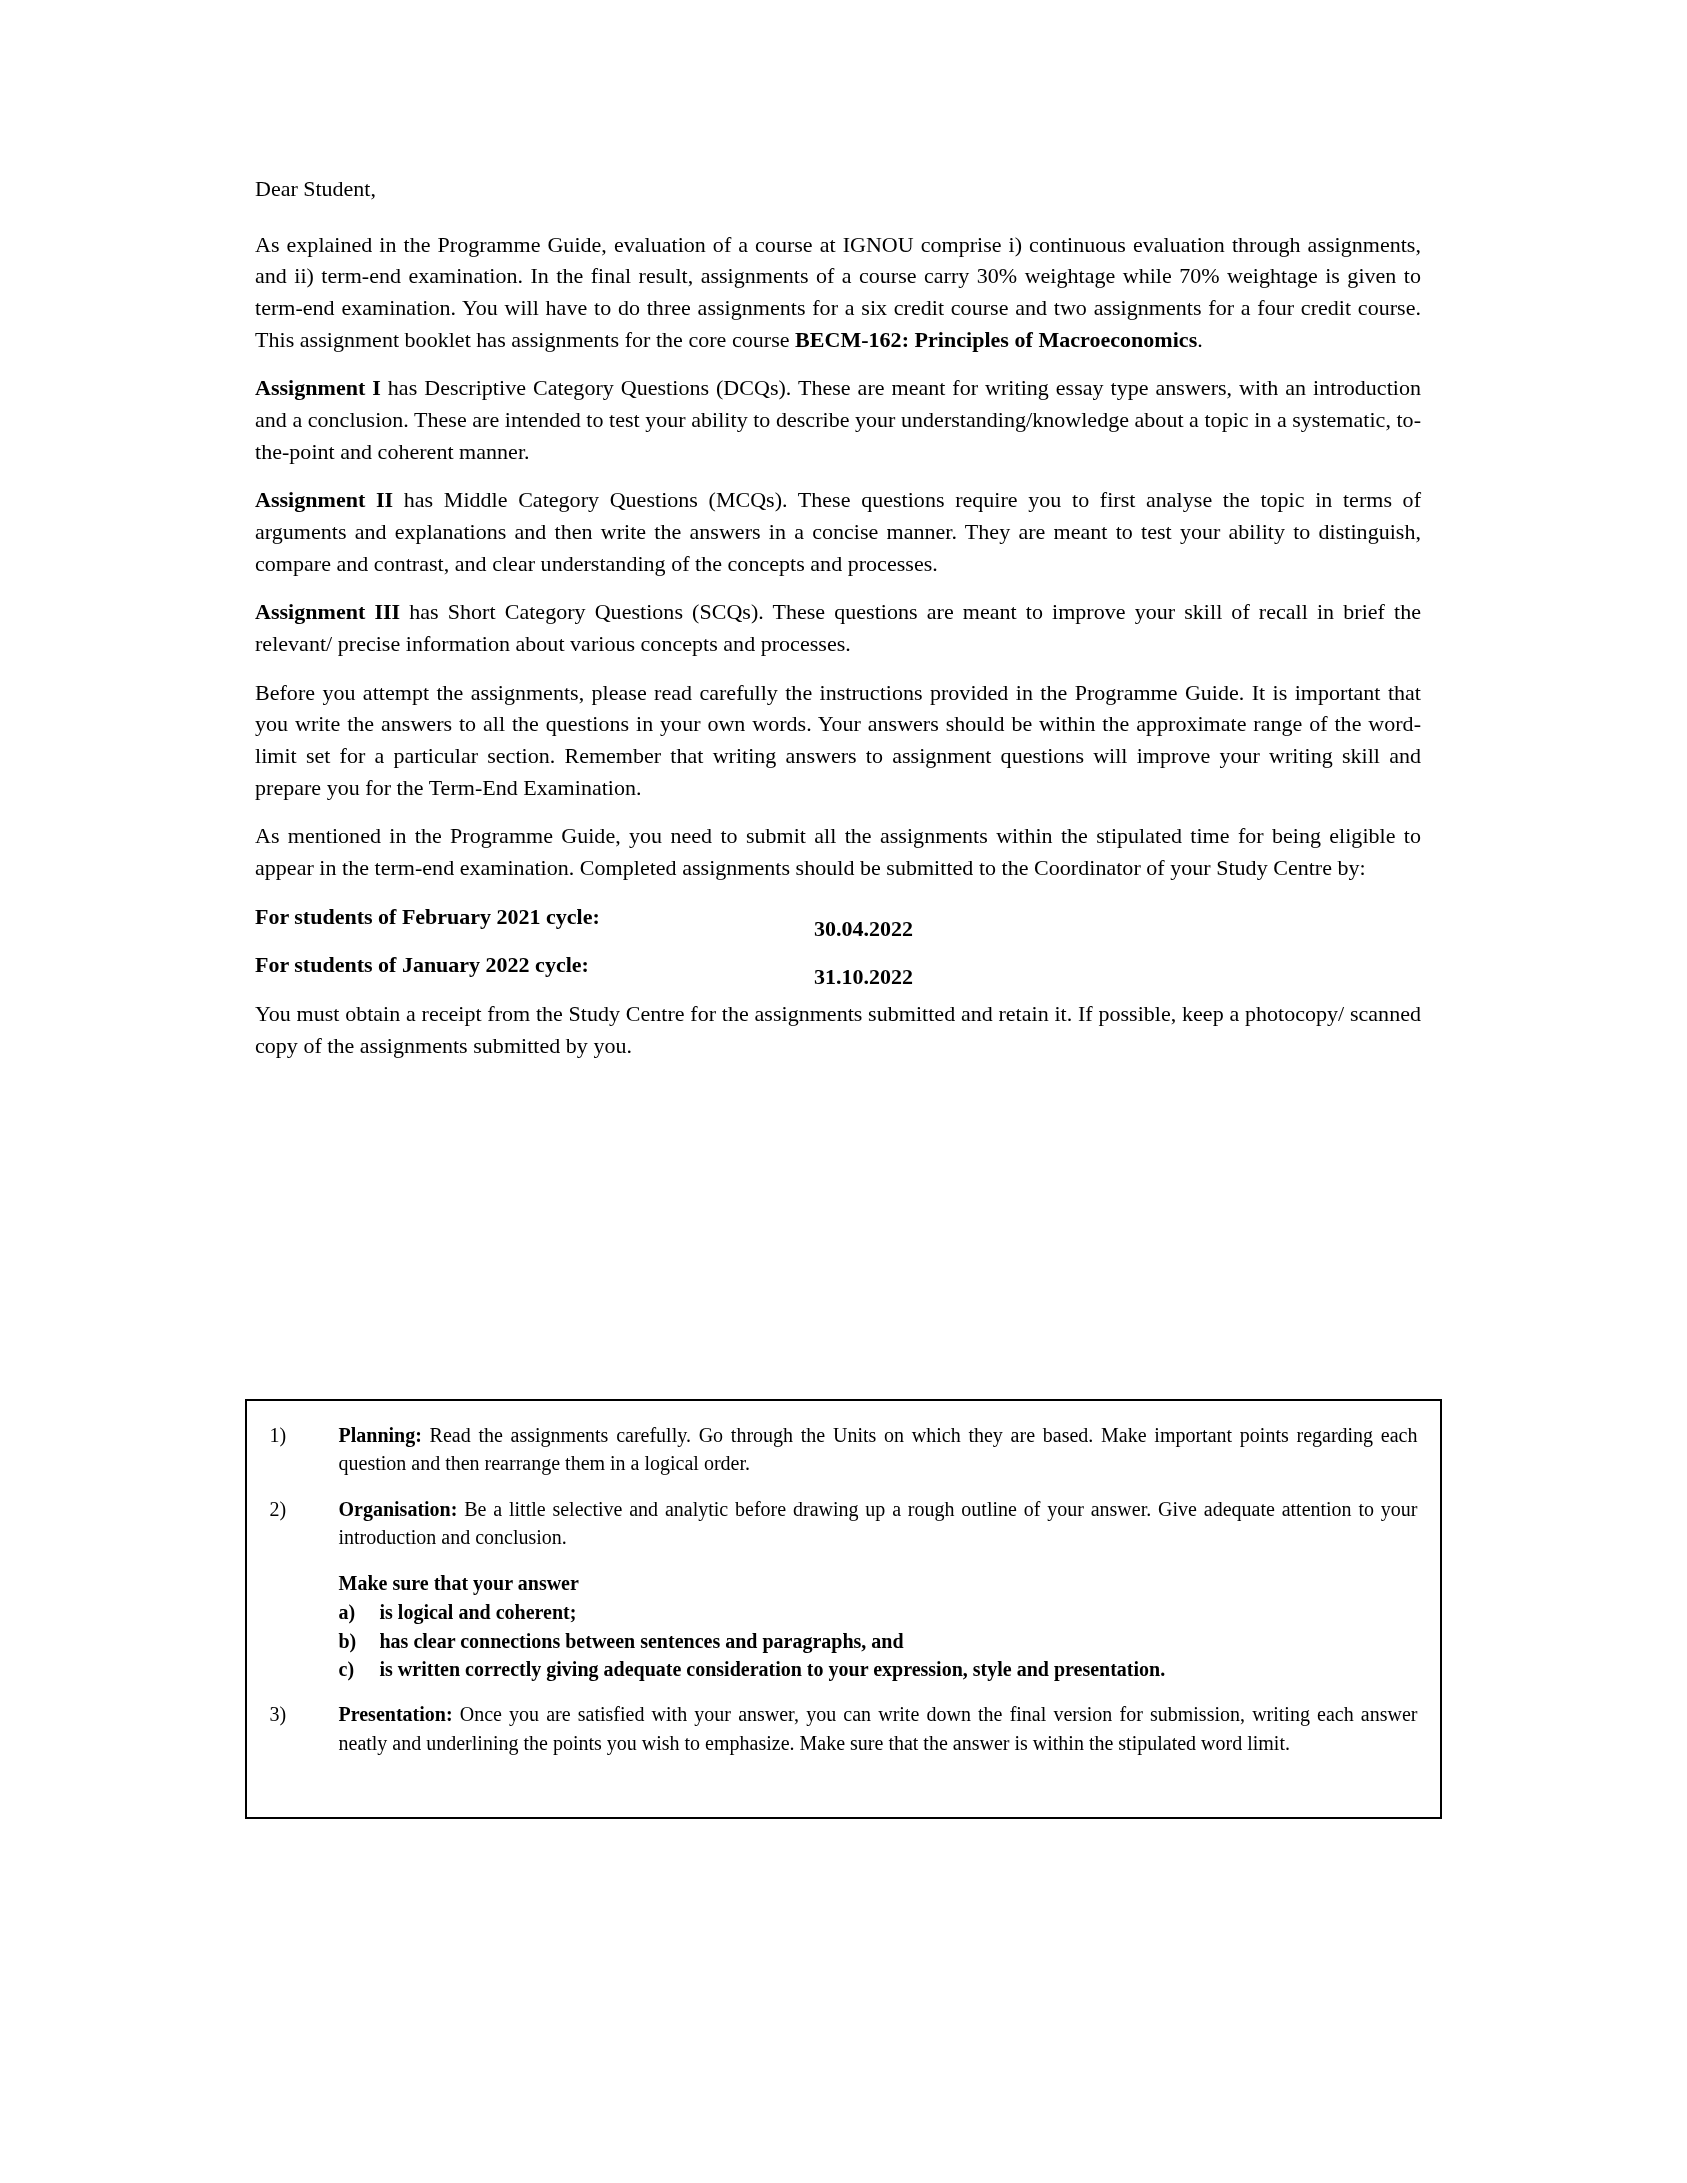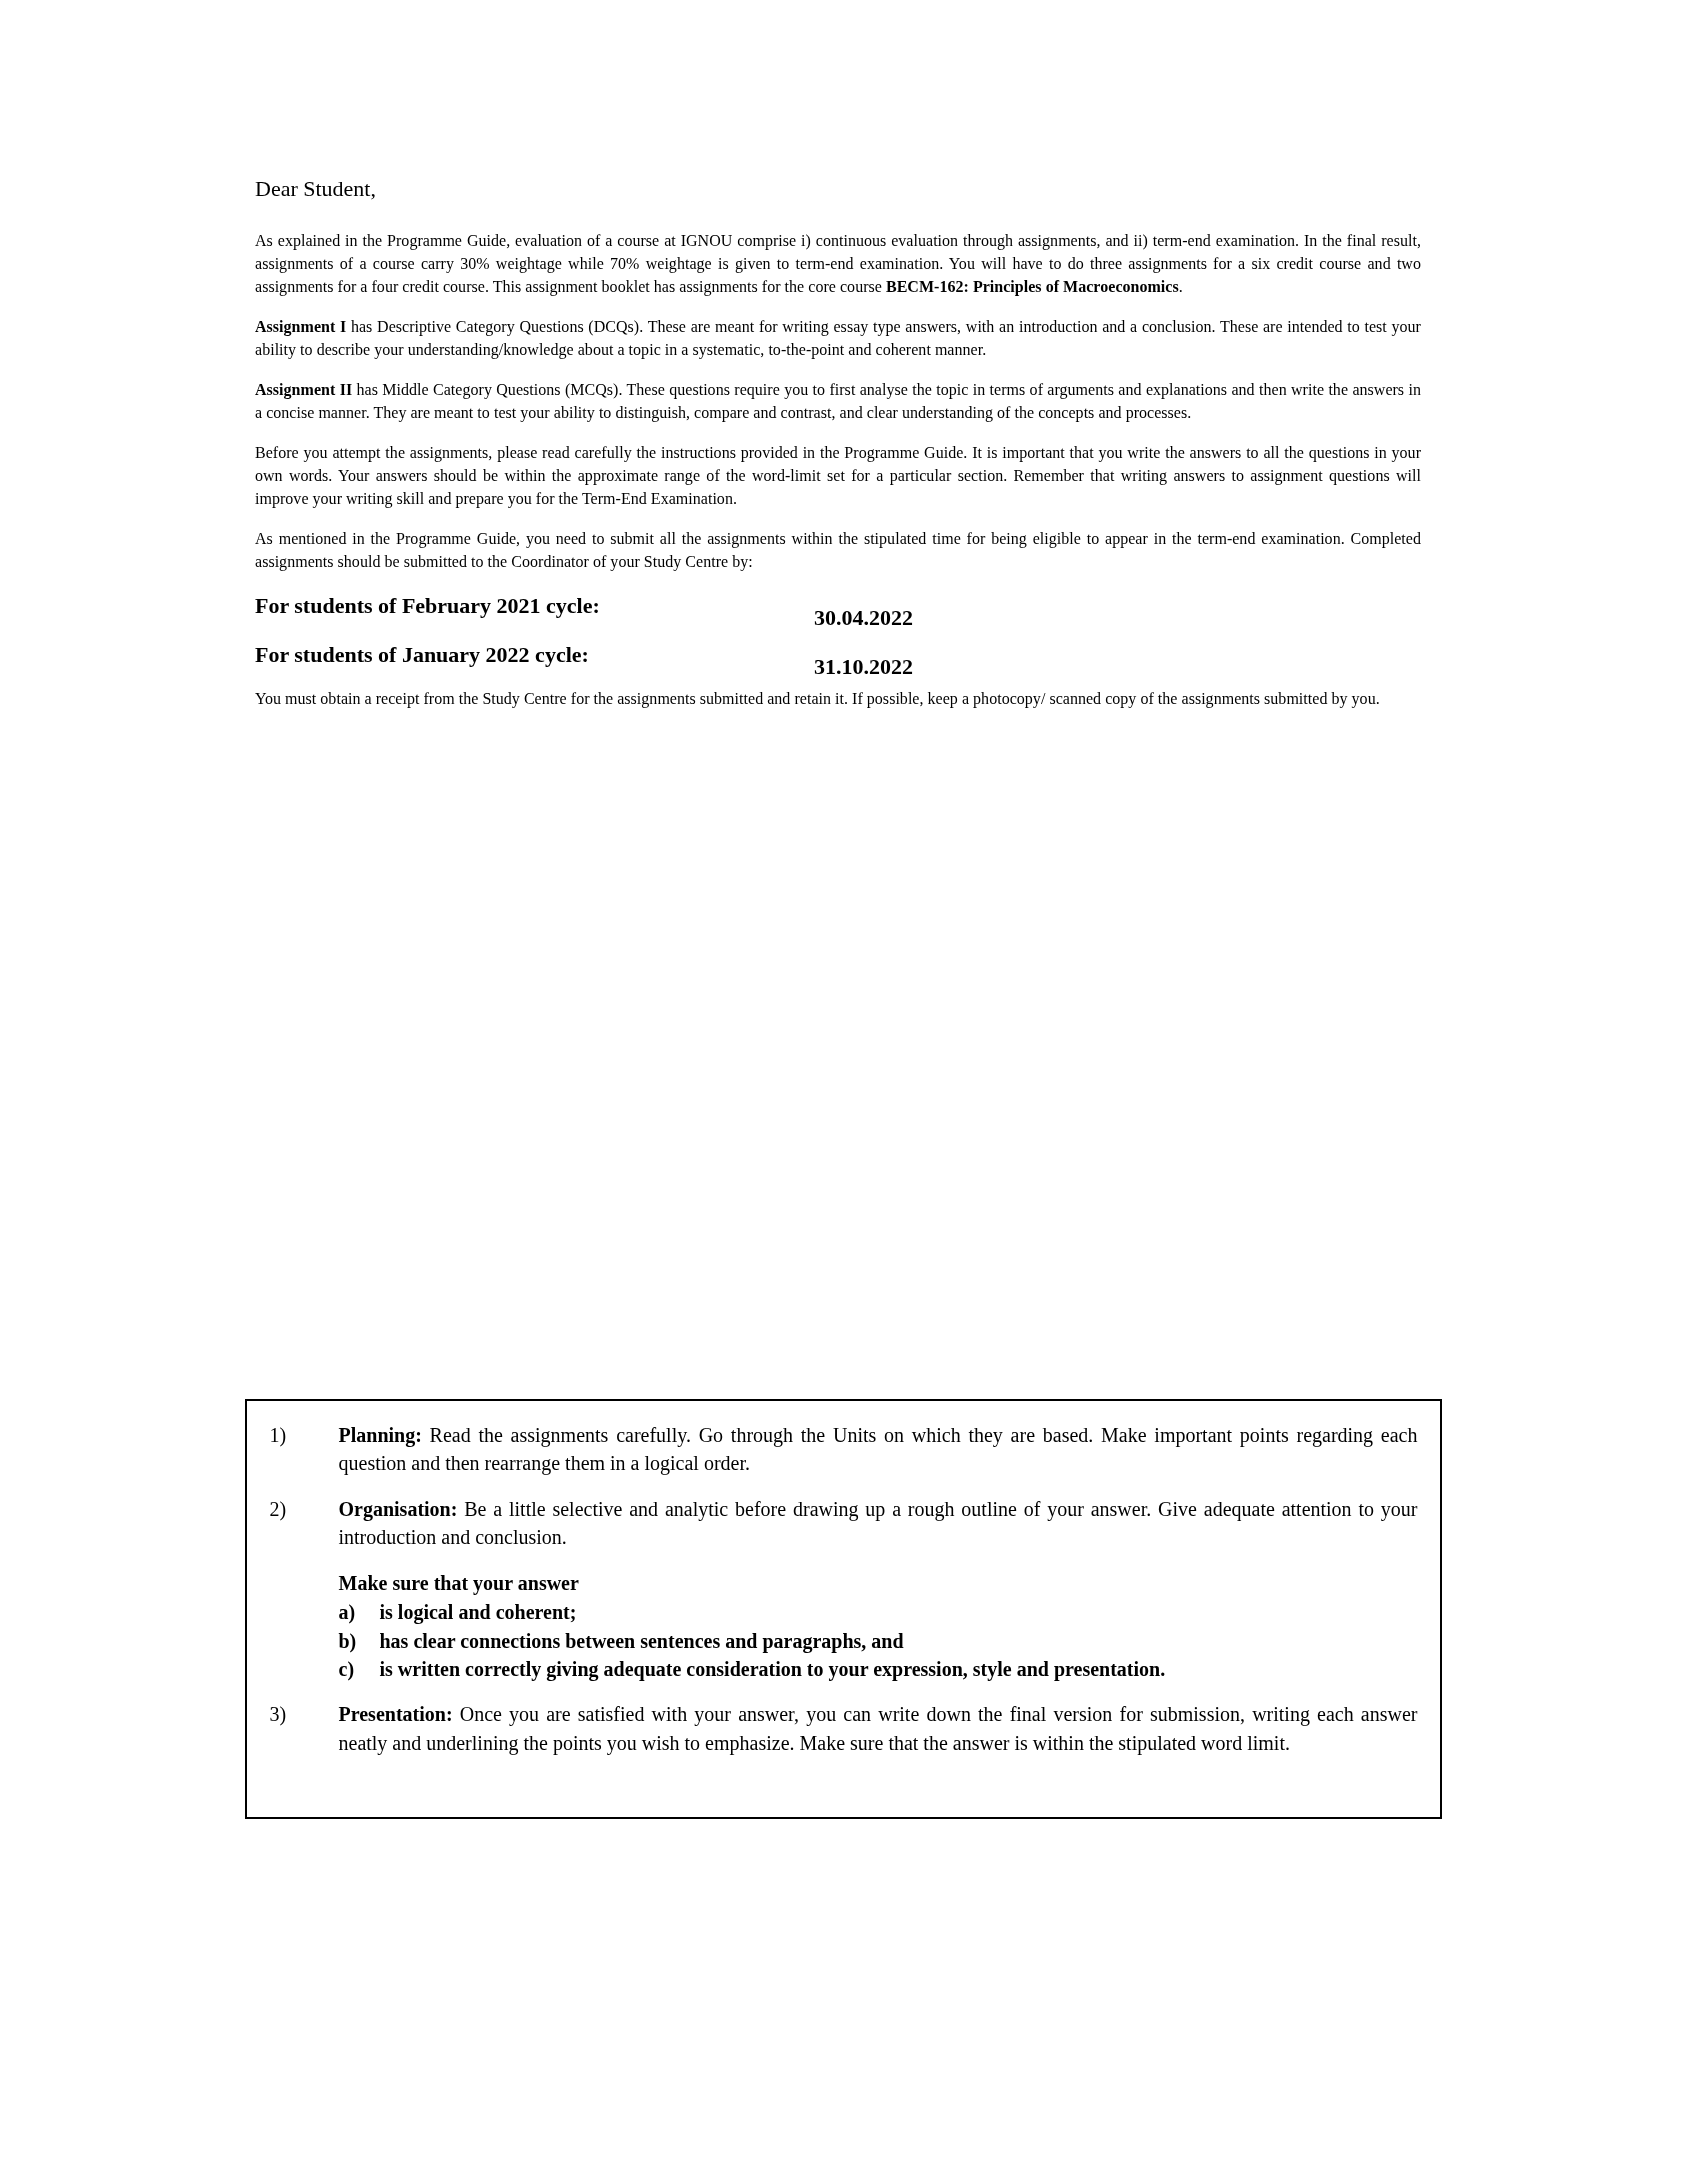--- a/index.html
+++ b/index.html
@@ -19,21 +19,21 @@
     overflow: hidden;
   }
   .content {
     position: absolute;
     left: 255px;
     top: 173px;
     width: 1178px;
   }
   p.para {
     margin: 0 12px 17px 0;
-    font-size: 16px;
+    font-size: 22px;
     line-height: 1.44;
     text-align: justify;
     text-justify: inter-word;
     letter-spacing: 0.03px;
   }
   b, .b {
     font-weight: bold;
   }
   
   .greeting {
@@ -116,20 +116,21 @@
 
 <div class="page">
 
   <div class="content">
 
     <p class="greeting">Dear Student,</p>
 
     <p class="para"><span>As explained in the Programme Guide, evaluation of a course at IGNOU comprise i) continuous evaluation through assignments, and ii) term-end examination. In the final result, assignments of a course carry 30% weightage while 70% weightage is given to term-end examination. You will have to do three assignments for a six credit course and two assignments for a four credit course. This assignment booklet has assignments for the core course </span><span style="font-weight: bold;">BECM-162: Principles of Macroeconomics</span><span>.</span></p>
     <p class="para"><span style="font-weight: bold;">Assignment I</span><span> has Descriptive Category Questions (DCQs). These are meant for writing essay type answers, with an introduction and a conclusion.  These are intended to test your ability to describe your understanding/knowledge about a topic in a systematic, to-the-point and coherent manner.</span></p>
     <p class="para"><span style="font-weight: bold;">Assignment II</span><span> has Middle Category Questions (MCQs). These questions require you to first analyse the topic in terms of arguments and explanations and then write the answers in a concise manner. They are meant to test your ability to distinguish, compare and contrast, and clear understanding of the concepts and processes.</span></p>
+    <p class="para"><span style="font-weight: bold;">Assignment III</span><span> has Short Category Questions (SCQs). These questions are meant to improve your skill of recall in brief the relevant/ precise information about various concepts and processes.</span></p>
     <p class="para"><span>Before you attempt the assignments, please read carefully the instructions provided in the Programme Guide. It is important that you write the answers to all the questions in your own words. Your answers should be within the approximate range of the word-limit set for a particular section. Remember that writing answers to assignment questions will improve your writing skill and prepare you for the Term-End Examination.</span></p>
     <p class="para"><span>As mentioned in the Programme Guide, you need to submit all the assignments within the stipulated time for being eligible to appear in the term-end examination. Completed assignments should be submitted to the C</span><span style="font-weight: normal;">oordinator of your Study Centre</span><span> by:</span></p>
 
     <div class="date-row">
       <span class="dlabel">For students of February 2021 cycle:</span><span class="dvalue">30.04.2022</span>
     </div>
     <div class="date-row">
       <span class="dlabel">For students of January 2022 cycle:</span><span class="dvalue">31.10.2022</span>
     </div>
 

